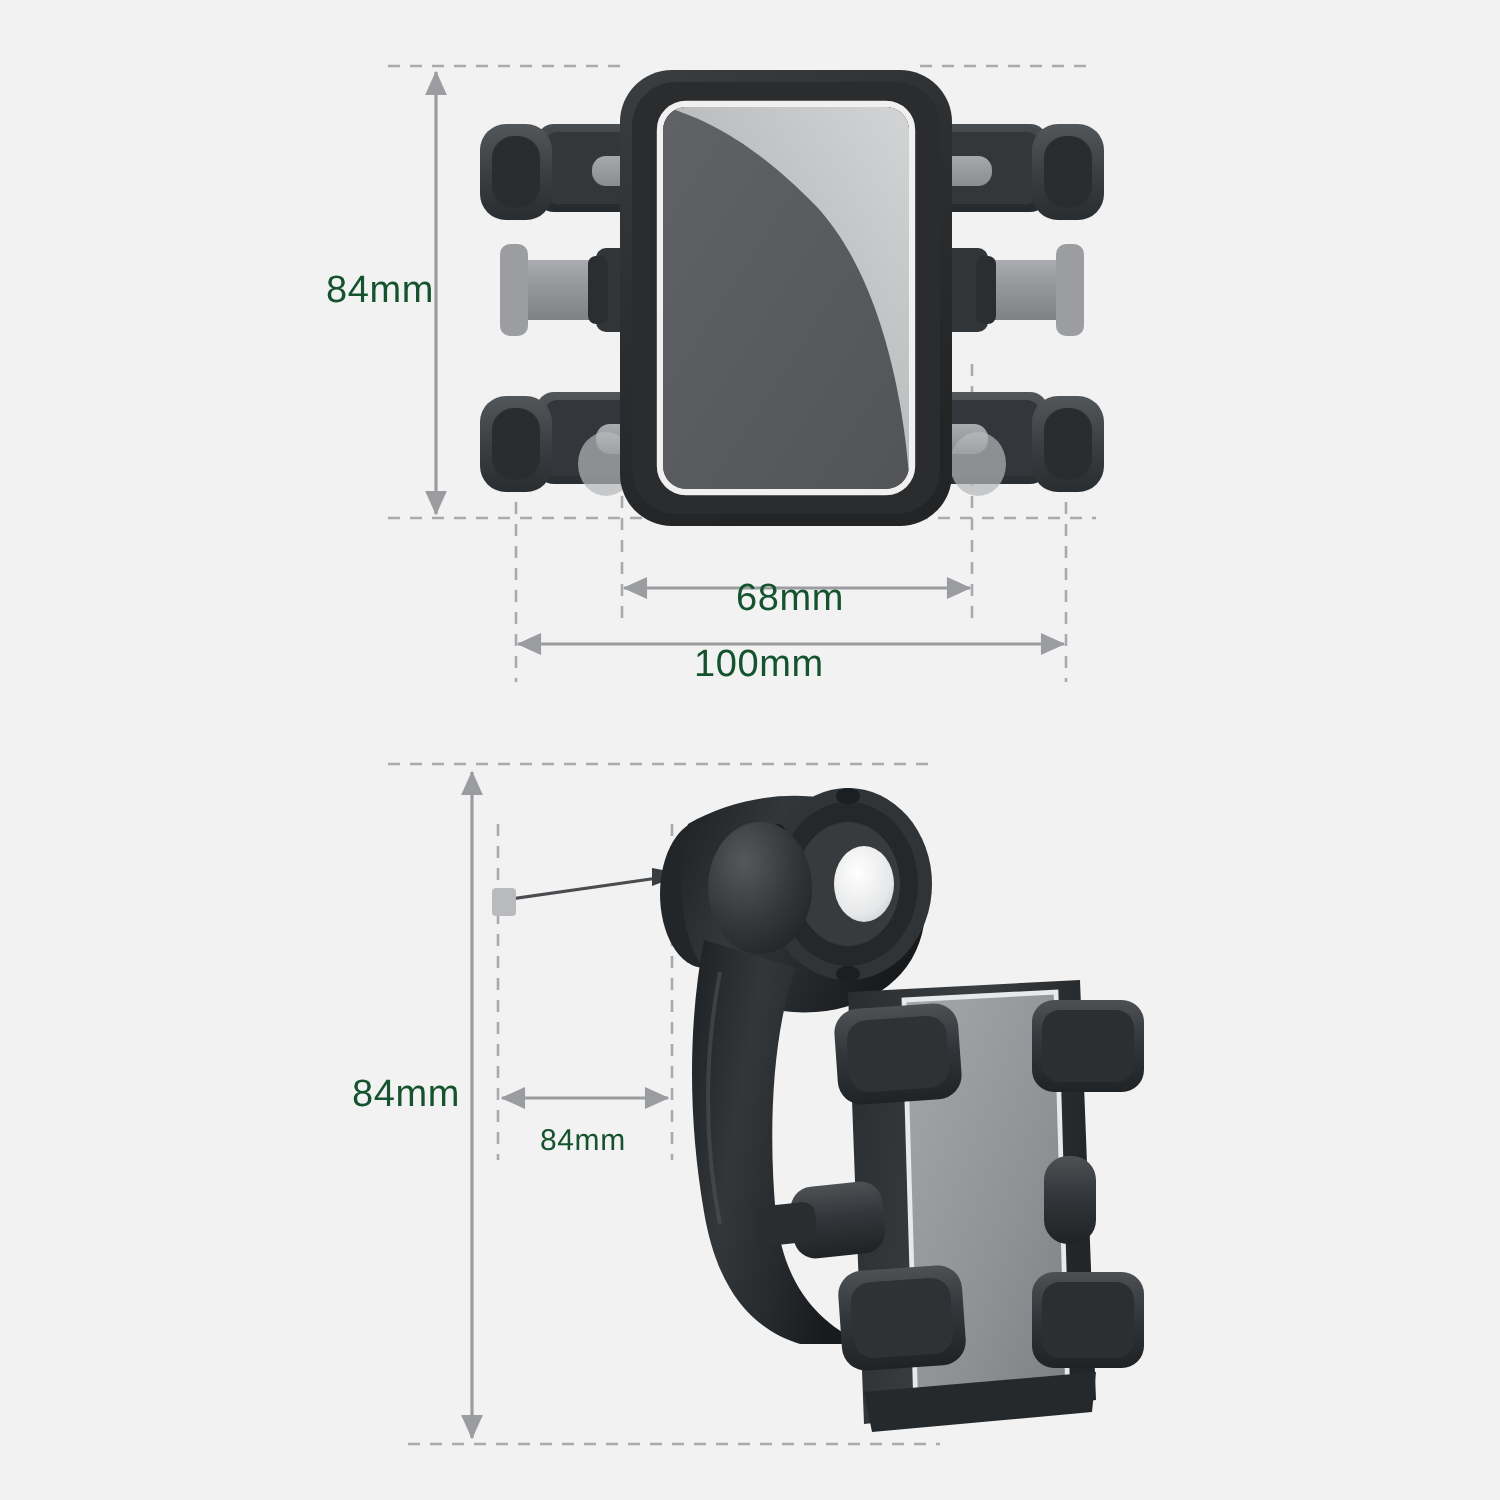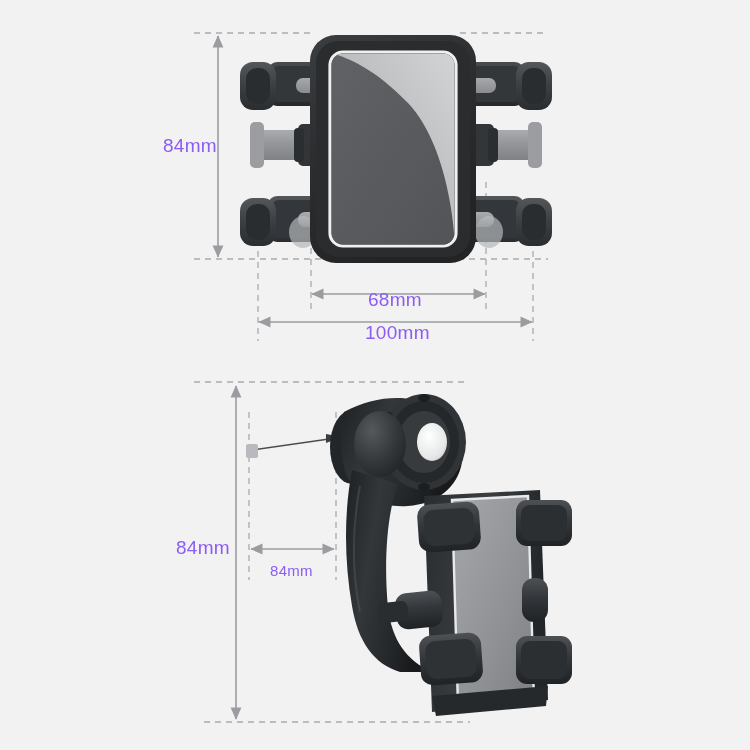--- a/index.html
+++ b/index.html
@@ -27,21 +27,21 @@
   }
   .svg-layer {
     position: absolute;
     left: 0;
     top: 0;
     width: 750px;
     height: 750px;
   }
   .dim-label {
     position: absolute;
-    color: #8b5cf6;
+    color: #14532d;
     white-space: nowrap;
     letter-spacing: 0.3px;
   }
   .dim-label.big {
     font-size: 19px;
   }
   .dim-label.small {
     font-size: 15px;
   }
 </style>
@@ -193,21 +193,21 @@
 
       <g stroke="#9a9c9f" stroke-width="1.6" fill="none">
         <line x1="218" y1="36" x2="218" y2="257" marker-start="url(#arrB)" marker-end="url(#arrA)"></line>
         <line x1="312" y1="294" x2="485" y2="294" marker-start="url(#arrB)" marker-end="url(#arrA)"></line>
         <line x1="259" y1="322" x2="532" y2="322" marker-start="url(#arrB)" marker-end="url(#arrA)"></line>
       </g>
     </svg>
 
     <div class="dim-label big" style="left:163px; top:135px;">84mm</div>
     <div class="dim-label big" style="left:368px; top:289px;">68mm</div>
-    <div class="dim-label big" style="left:365px; top:322px;">100mm</div>
+    <div class="dim-label big" style="left:347px; top:322px;">100mm</div>
   </div>
 
   <div class="panel">
     <svg class="svg-layer" viewBox="0 0 750 750" xmlns="http://www.w3.org/2000/svg">
       <defs>
         <radialGradient id="ballG" cx="0.35" cy="0.3" r="0.85">
           <stop offset="0%" stop-color="#55595c"></stop>
           <stop offset="55%" stop-color="#35383b"></stop>
           <stop offset="100%" stop-color="#1f2224"></stop>
         </radialGradient>

